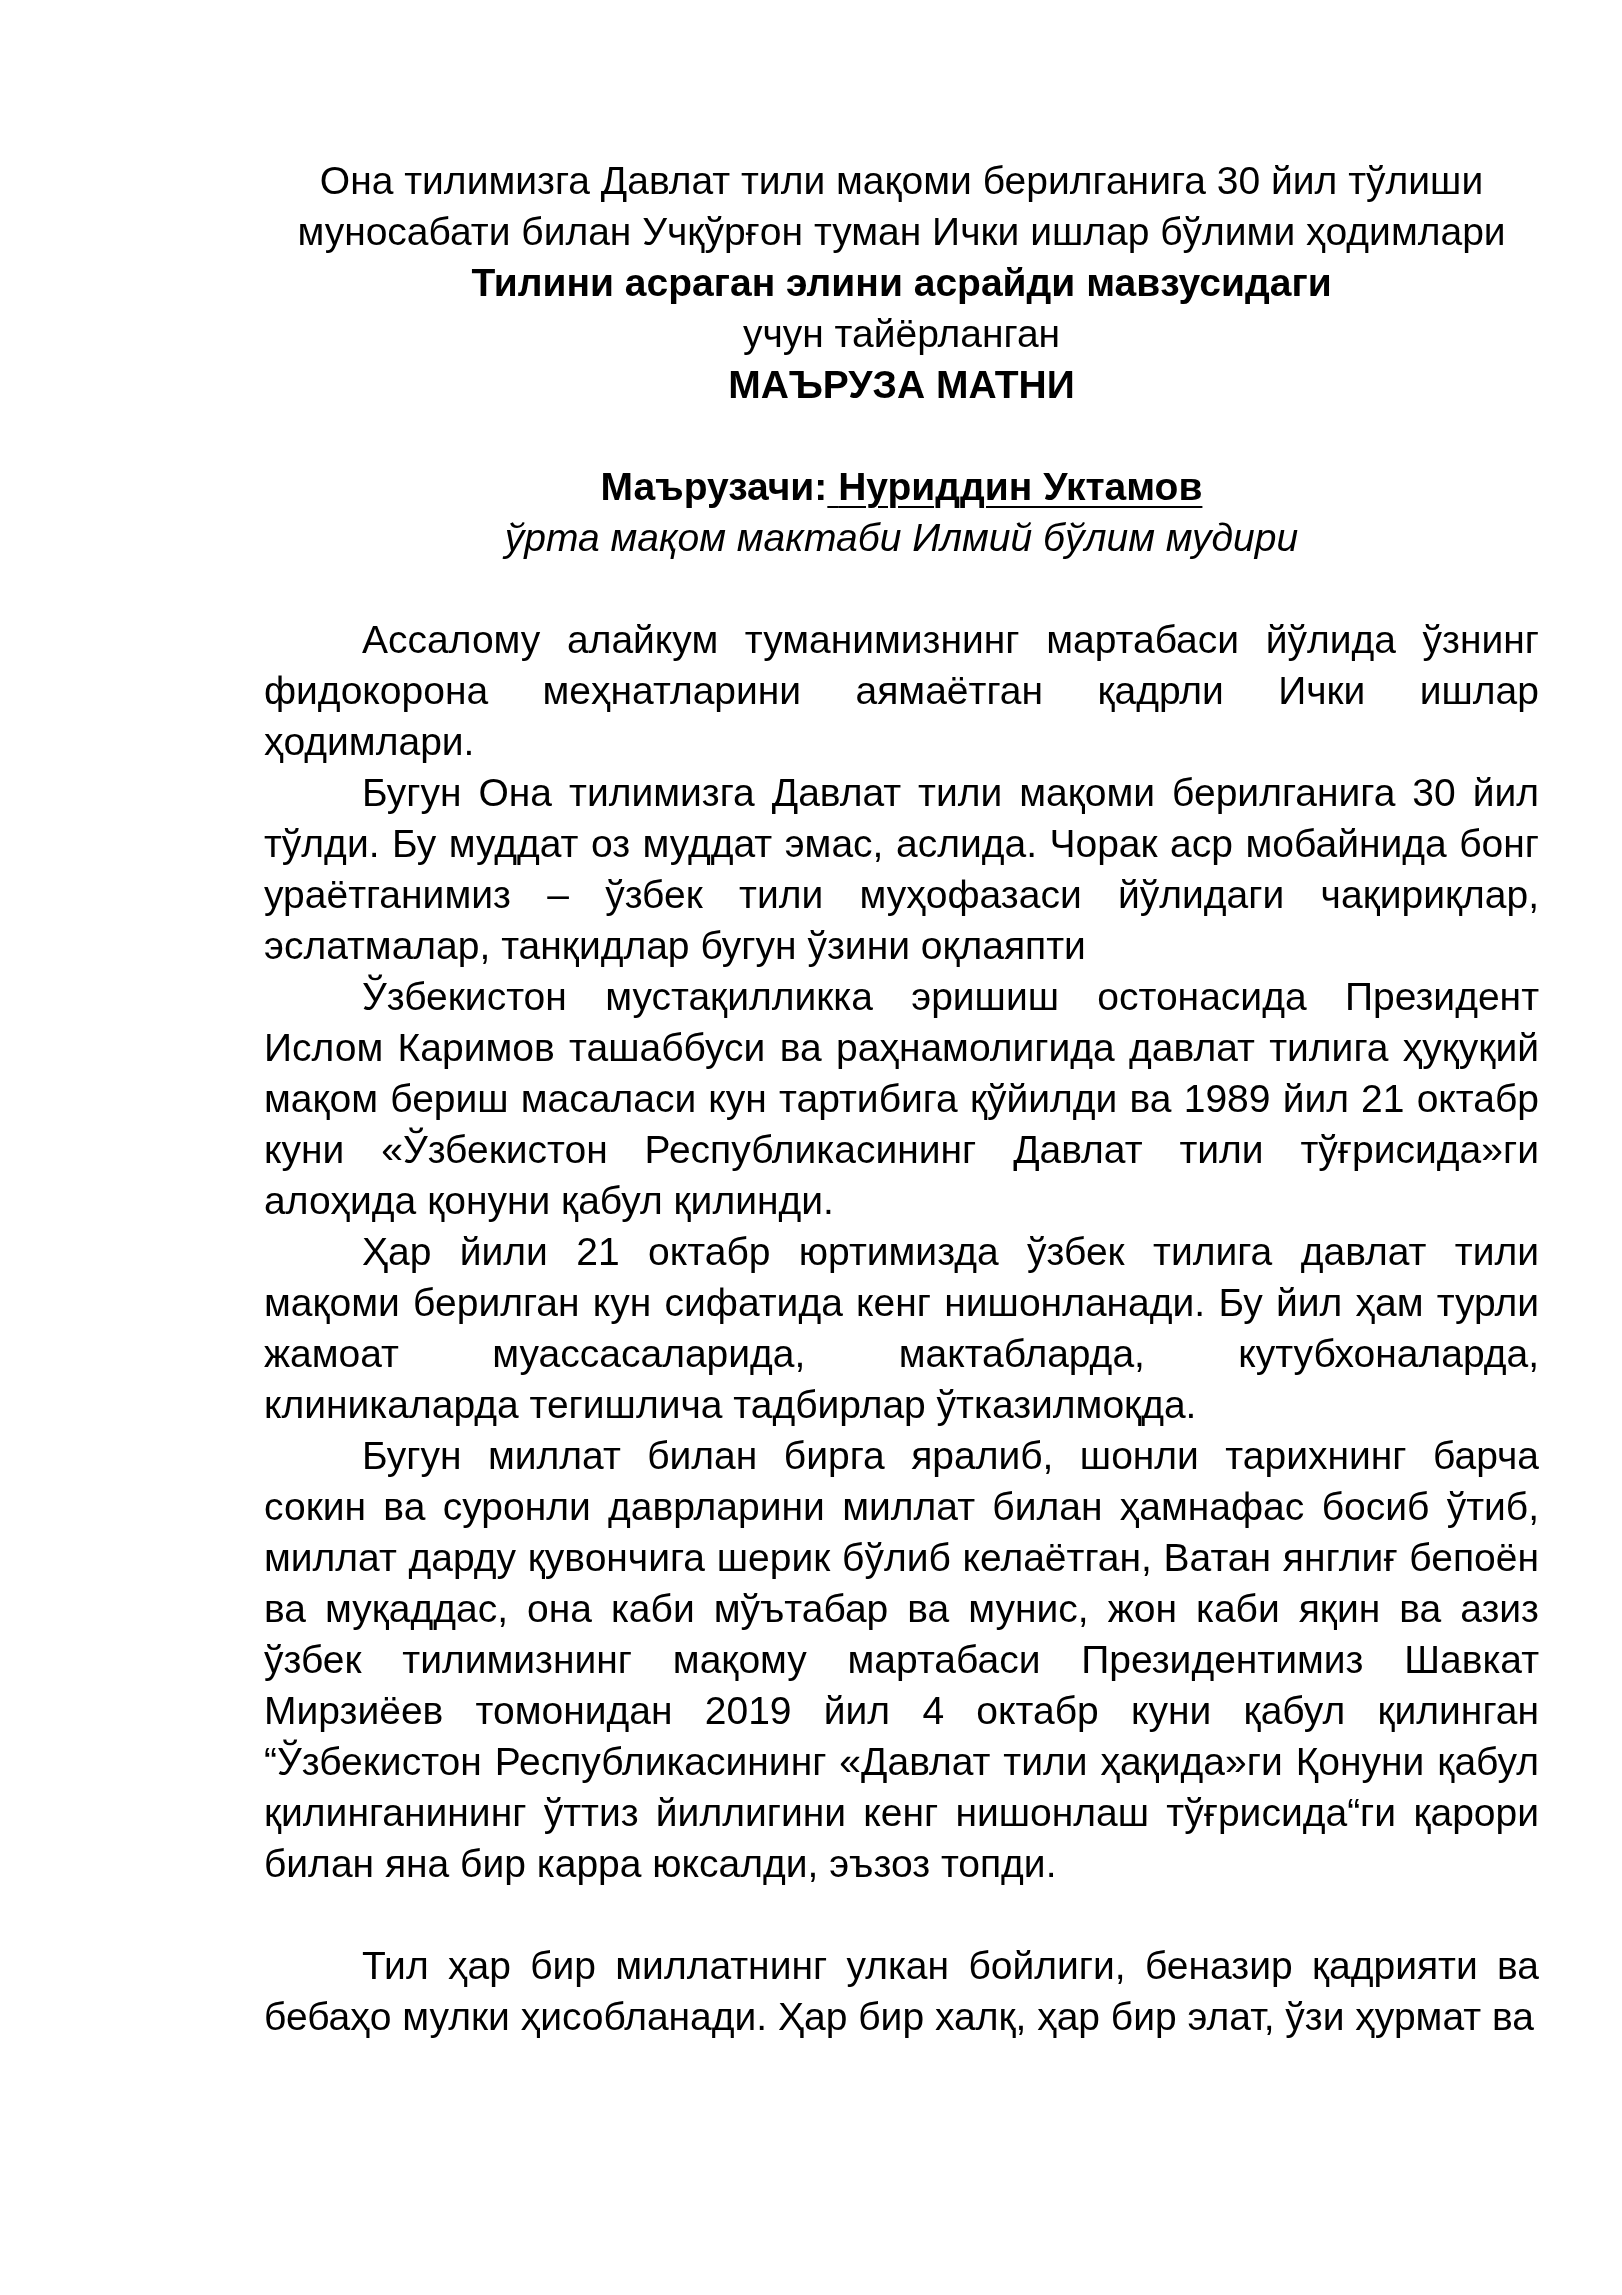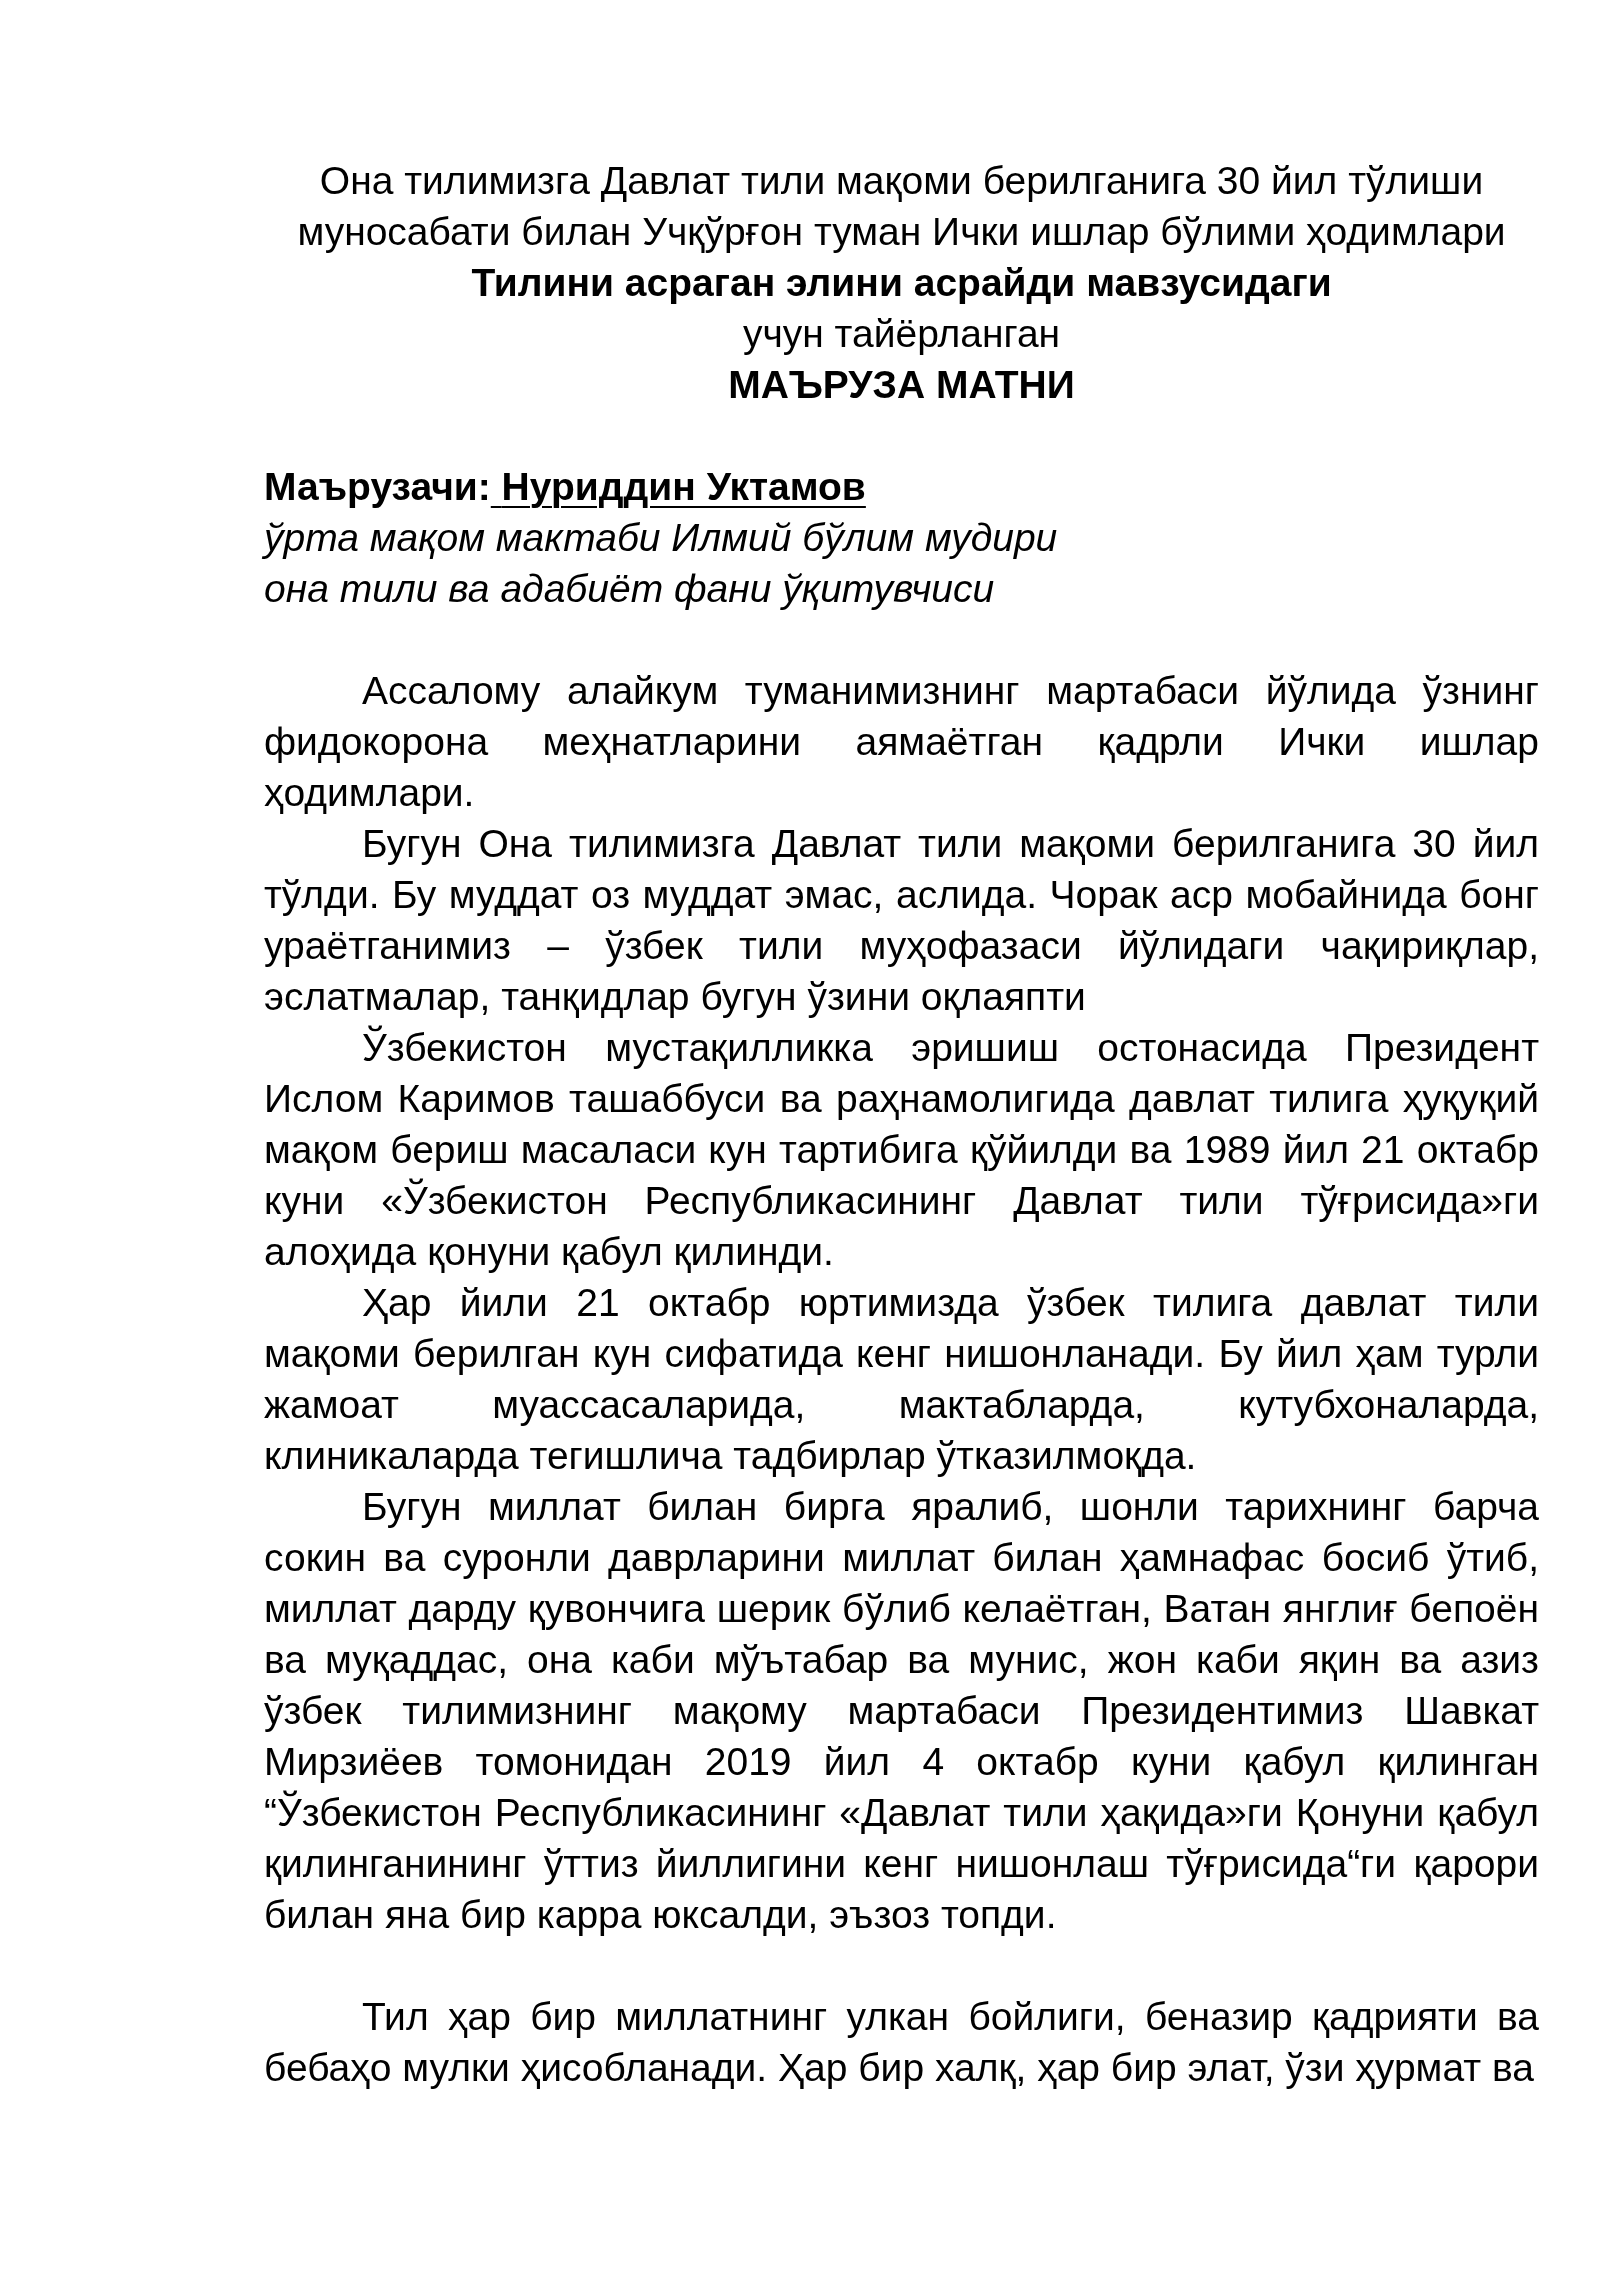--- a/index.html
+++ b/index.html
@@ -25,21 +25,21 @@
     text-align: center;
   }
   .title-line {
     white-space: normal;
   }
   .bold {
     font-weight: bold;
   }
   .byline-block {
     margin-top: 51px;
-    text-align: left;
+    text-align: center;
   }
   .presenter-line {
     font-weight: bold;
   }
   .u {
     text-decoration: underline;
     text-decoration-thickness: 2.4px;
     text-underline-offset: 5.5px;
   }
   .byline-line {
@@ -67,21 +67,20 @@
     <div class="title-line">Она тилимизга Давлат тили мақоми берилганига 30 йил тўлиши</div>
     <div class="title-line">муносабати билан Учқўрғон туман Ички ишлар бўлими ҳодимлари</div>
     <div class="title-line bold">Тилини асраган элини асрайди мавзусидаги</div>
     <div class="title-line">учун тайёрланган</div>
     <div class="title-line bold">МАЪРУЗА МАТНИ</div>
   </div>
 
   <div class="byline-block">
     <div class="presenter-line"><span>Маърузачи:</span><span class="u"> <span>Нуриддин Уктамов</span></span></div>
     <div class="byline-line">ўрта мақом мактаби Илмий бўлим мудири</div>
-    <div class="byline-line">она тили ва адабиёт фани ўқитувчиси</div>
   </div>
 
   <div class="body-block">
     <p>Ассалому алайкум туманимизнинг мартабаси йўлида ўзнинг фидокорона меҳнатларини аямаётган қадрли Ички ишлар ҳодимлари.</p>
     <p>Бугун Она тилимизга Давлат тили мақоми берилганига 30 йил тўлди. Бу муддат оз муддат эмас, аслида. Чорак аср мобайнида бонг ураётганимиз – ўзбек тили муҳофазаси йўлидаги чақириқлар, эслатмалар, танқидлар бугун ўзини оқлаяпти</p>
     <p>Ўзбекистон мустақилликка эришиш остонасида Президент Ислом Каримов ташаббуси ва раҳнамолигида давлат тилига ҳуқуқий мақом бериш масаласи кун тартибига қўйилди ва 1989 йил 21 октабр куни «Ўзбекистон Республикасининг Давлат тили тўғрисида»ги алоҳида қонуни қабул қилинди.</p>
     <p>Ҳар йили 21 октабр юртимизда ўзбек тилига давлат тили мақоми берилган кун сифатида кенг нишонланади. Бу йил ҳам турли жамоат муассасаларида, мактабларда, кутубхоналарда, клиникаларда тегишлича тадбирлар ўтказилмоқда.</p>
     <p>Бугун миллат билан бирга яралиб, шонли тарихнинг барча сокин ва суронли даврларини миллат билан ҳамнафас босиб ўтиб, миллат дарду қувончига шерик бўлиб келаётган, Ватан янглиғ бепоён ва муқаддас, она каби мўътабар ва мунис, жон каби яқин ва азиз ўзбек тилимизнинг мақому мартабаси Президентимиз Шавкат Мирзиёев томонидан 2019 йил 4 октабр куни қабул қилинган “Ўзбекистон Республикасининг «Давлат тили ҳақида»ги Қонуни қабул қилинганининг ўттиз йиллигини кенг нишонлаш тўғрисида“ги қарори билан яна бир карра юксалди, эъзоз топди.</p>
     <p class="gap-before">Тил ҳар бир миллатнинг улкан бойлиги, беназир қадрияти ва бебаҳо мулки ҳисобланади. Ҳар бир халқ, ҳар бир элат, ўзи ҳурмат ва</p>
   </div>

